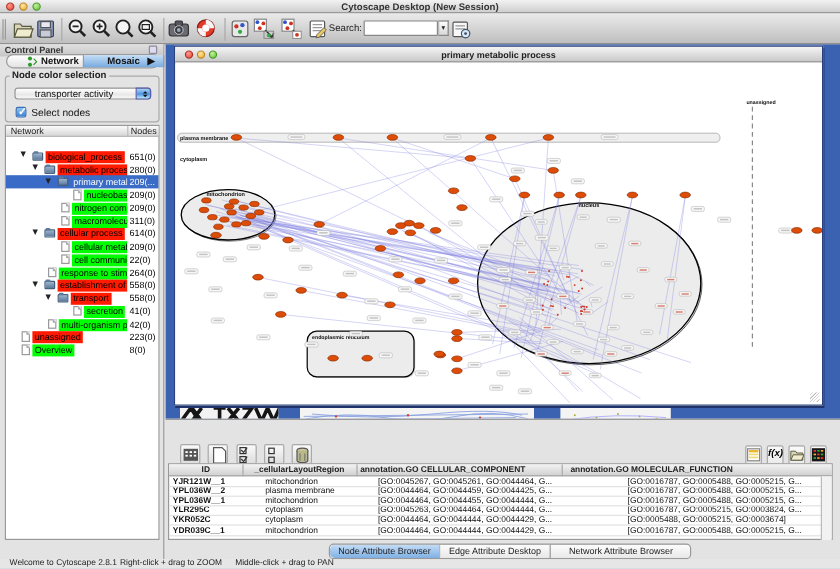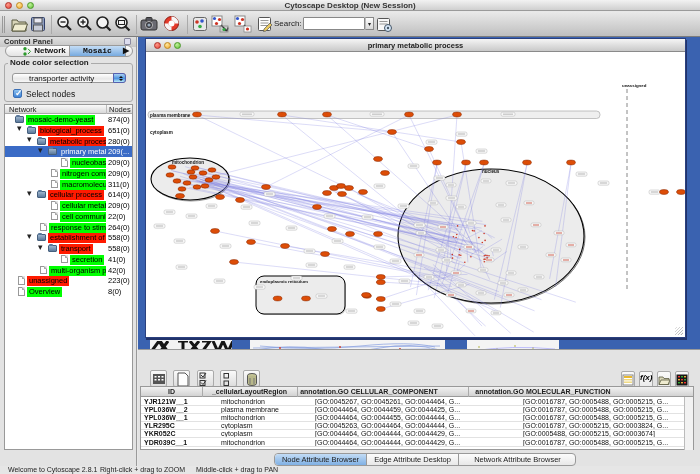--- a/index.html
+++ b/index.html
@@ -20,21 +20,21 @@
 #searchdrop{position:absolute;left:365px;top:5px;width:9px;height:13px;background:linear-gradient(#fdfdfd,#d8d8d8);border:1px solid #888;border-left:1px solid #bbb;font-size:6px;color:#222;text-align:center;line-height:13px;}
 
 
 #cpanel{position:absolute;left:0;top:37px;width:137px;height:429px;background:#e3e3e3;border-right:1px solid #9a9a9a;}
 #cpanel .phead{position:absolute;left:0;top:0;width:136px;height:10px;background:linear-gradient(#e0e0e0,#c6c6c6);font-size:7.5px;font-weight:bold;color:#333;padding-left:4px;}
 .floatico{position:absolute;width:7px;height:7px;border:1px solid #8a8aa0;border-radius:1px;background:#dde;}
 
 #cptabs{position:absolute;left:5px;top:8px;width:128px;height:12px;background:linear-gradient(#ffffff,#e3e3e3);border:1px solid #9a9a9a;border-radius:6px;}
 #cptabs .seg{position:absolute;top:0;height:10px;font-size:8px;font-weight:bold;color:#111;text-align:center;line-height:10px;}
 #tabnet{width:44px;}
-#tabmosaic{left:63px;width:57px;background:linear-gradient(#c4ddf6,#77aadf);border-left:1px solid #9a9a9a;border-right:1px solid #9a9a9a;height:10px;line-height:10px;font-family:Liberation Mono, monospace;}
+#tabmosaic{left:63px;width:68px;background:linear-gradient(#c4ddf6,#77aadf);border-left:1px solid #9a9a9a;border-right:1px solid #9a9a9a;height:10px;line-height:10px;}
 #tabarrow{left:113px;width:14px;font-size:7px;line-height:10px;}
 
 #grpbox{position:absolute;left:4px;top:26px;width:129px;height:39px;border:1px solid #aaa;border-radius:3px;}
 #grplbl{position:absolute;left:8px;top:21px;background:#e3e3e3;padding:0 2px;font-size:8px;font-weight:bold;color:#222;}
 #combo{position:absolute;left:12px;top:36px;width:114px;height:10px;background:linear-gradient(#ffffff,#e8e8e8 60%,#f8f8f8);border:1px solid #999;border-radius:3px;font-size:8px;color:#111;text-align:left;padding-left:16px;line-height:9px;}
 #combobtn{position:absolute;left:113px;top:36px;width:13px;height:10px;background:linear-gradient(#a9d2f4,#4f94e0 55%,#b9ecfa);border:1px solid #5560b0;border-radius:0 3px 3px 0;}
 #combobtn:before{content:"";position:absolute;left:4.5px;top:1.5px;border-left:2px solid transparent;border-right:2px solid transparent;border-bottom:2.6px solid #111;}
 #combobtn:after{content:"";position:absolute;left:4.5px;bottom:1.5px;border-left:2px solid transparent;border-right:2px solid transparent;border-top:2.6px solid #111;}
 #chk{position:absolute;left:13px;top:52px;width:9px;height:9px;border-radius:2px;background:linear-gradient(#8fc3f0,#3d82d6);border:1px solid #3a6fb5;}
 #chk:before{content:"\2713";position:absolute;left:1px;top:-2px;color:#fff;font-size:9px;font-weight:bold;}
@@ -221,25 +221,20 @@
     <div id="grplbl">Node color selection</div>
     <div id="combo">transporter activity</div>
     <div id="combobtn"></div>
     <div id="chk"></div>
     <div id="chklbl">Select nodes</div>
     <div id="treebox">
       <div id="treehead">
           <span class="h1">Network</span>
           <span class="h2">Nodes</span>
           <div class="vline"></div>
-        </div>
-      <div class="trow" style="top:9.00px;">
-          <span class="fold" style="left:10px;"></span>
-          <span class="tlab hlg" style="left:21px;max-width:80px;overflow:hidden;">mosaic-demo-yeast</span>
-          <span class="tnum">874(0)</span>
         </div>
         <div class="trow" style="top:19.75px;">
           <span class="exp" style="left:12px;">▾</span>
           <span class="fold" style="left:22px;"></span>
           <span class="tlab hlr" style="left:33px;max-width:68px;overflow:hidden;">biological_process</span>
           <span class="tnum">651(0)</span>
         </div>
         <div class="trow" style="top:30.50px;">
           <span class="exp" style="left:22px;">▾</span>
           <span class="fold" style="left:32px;"></span>

